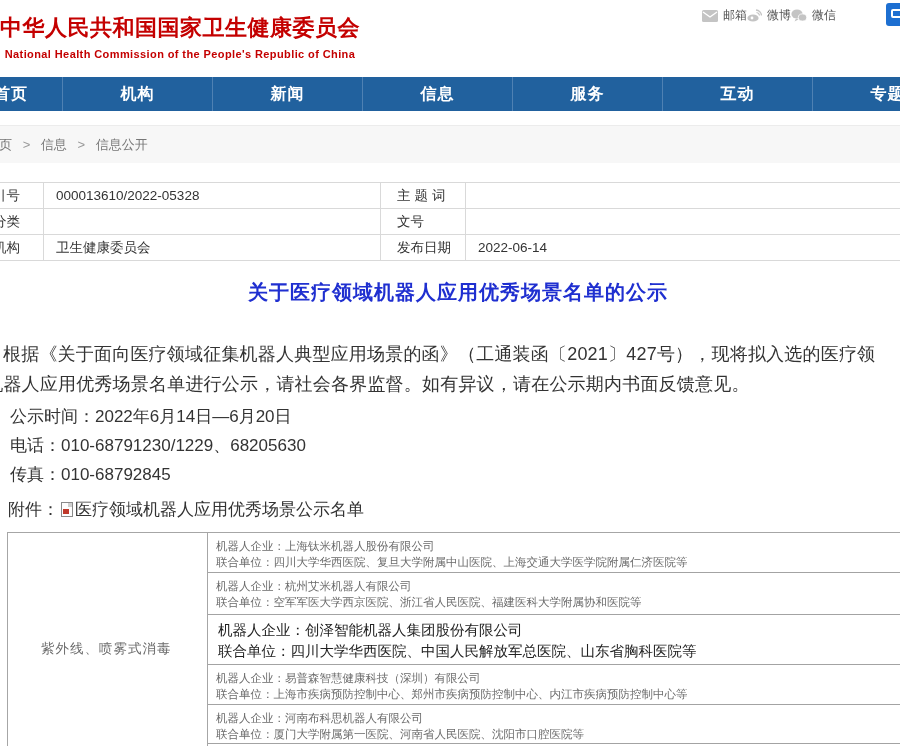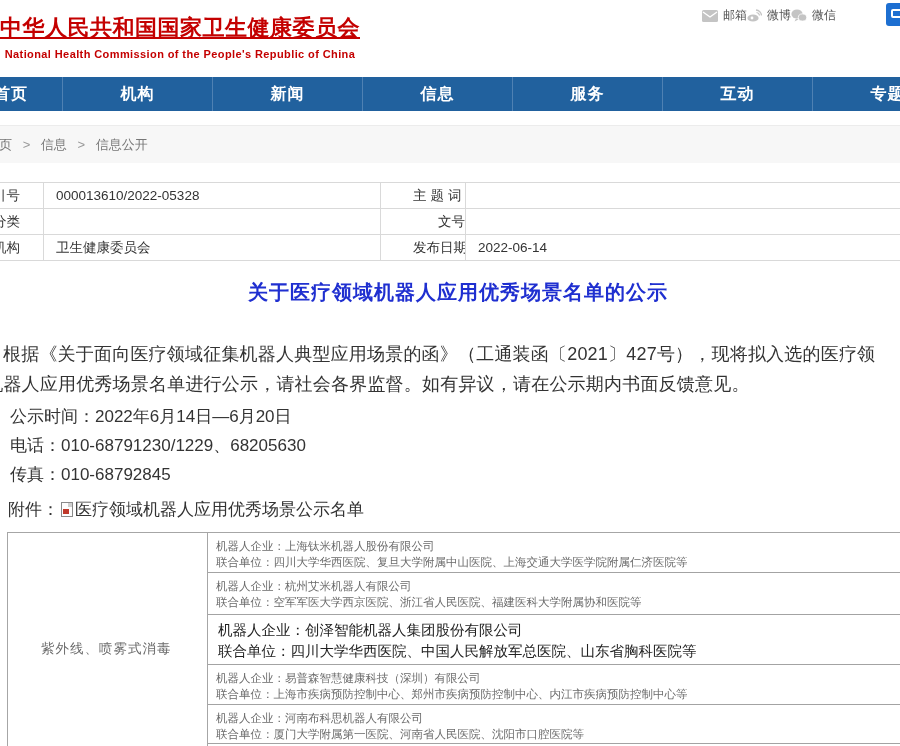--- a/index.html
+++ b/index.html
@@ -3,21 +3,21 @@
 <meta charset="utf-8">
 <style>
   * { margin:0; padding:0; box-sizing:border-box; }
   html,body { width:900px; height:746px; overflow:hidden; background:#fff;
     font-family:"Liberation Sans","DejaVu Sans",sans-serif; }
   .page { position:relative; width:900px; height:746px; overflow:hidden; }
 
   
   .header { position:relative; height:77px; background:#fff; }
   .logo { position:absolute; left:0; top:13px; white-space:nowrap; }
-  .logo-title { color:#c40000; font-size:22px; font-weight:bold; letter-spacing:0.5px;text-decoration:underline; }
+  .logo-title { color:#c40000; font-size:22px; font-weight:bold; letter-spacing:0.5px; }
   .logo-sub { color:#c40000; font-size:11px; font-weight:bold; letter-spacing:0.4px; margin-top:5px;text-align:center; }
   .quick-links { position:absolute; left:702px; top:7px; display:flex; 
     font-size:12px; color:#555; align-items:center; white-space:nowrap; }
   .ql-item { display:flex; align-items:center; gap:5px; cursor:pointer; }
   .corner-btn { position:absolute; left:886px; top:3px; width:23px; height:23px;
     background:#1d6fd1; border-radius:3px; }
   .corner-btn .glyph { position:absolute; left:5px; top:6px; width:12px; height:9px;
     border:2px solid #fff; border-radius:2px; }
 
   
@@ -33,21 +33,21 @@
   .crumb-inner { margin-left:-14px; white-space:nowrap; }
   .crumb-sep { margin:0 7px; color:#999; }
   .crumb-link { cursor:pointer; }
 
   
   .meta-wrap { margin-top:19px; }
   table.meta { border-collapse:collapse; table-layout:fixed; width:1100px; margin-left:-62px; }
   table.meta td { border:1px solid #d9d9d9; height:26px; font-size:13.5px; color:#333;
     overflow:hidden; white-space:nowrap; }
   td.m-label1 { text-align:right; padding-right:23px; color:#444; }
-  td.m-label2 { text-align:right; padding-left:32px; color:#444; }
+  td.m-label2 { text-align:left; padding-left:16px; color:#444; }
   td.m-label2.ls { letter-spacing:4px; }
   td.m-val { padding-left:12px; }
 
   
   .art-title { margin-top:18px; width:916px; text-align:center; font-size:20px;
     font-weight:bold; color:#1f2fd0; letter-spacing:1px; }
   .art-para { margin-top:33px; margin-left:-33px; width:920px; font-size:18px;
     color:#333; line-height:30px; text-indent:36px; letter-spacing:0.2px; }
   .contact { margin-top:3px; margin-left:10px; font-size:17px; color:#333; line-height:29px; }
   .attach-line { margin-top:9px; margin-left:8px; font-size:17px; color:#333;

